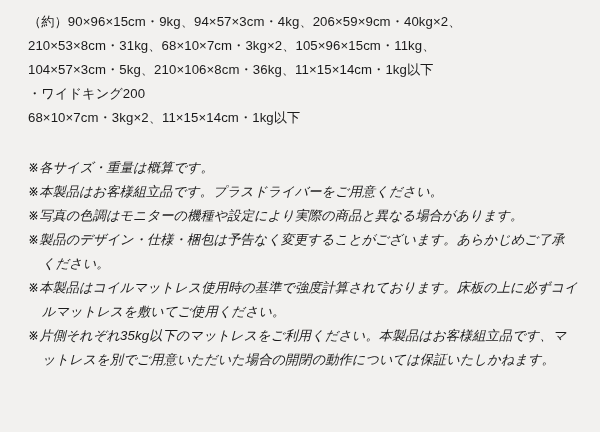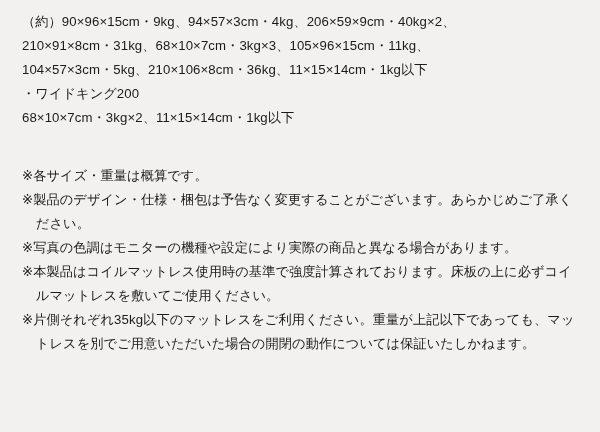--- a/index.html
+++ b/index.html
@@ -11,58 +11,60 @@
     height: 432px;
     background: #f2f1ef;
     font-family: "Liberation Sans", "DejaVu Sans", sans-serif;
     color: #1a1a1a;
     overflow: hidden;
   }
   .page {
     width: 600px;
     height: 348px;
     box-sizing: border-box;
-    padding: 10px 22px 0 22px;
+    padding: 10px 22px 0 28px;
     position: relative;
   }
   .block {
     font-size: 13.2px;
     line-height: 1.82;
     letter-spacing: 0.1px;
   }
   .line {
     white-space: pre-wrap;
   }
   .spacer-lg {
     height: 26px;
   }
   .notes {
-    margin-top: 8px;
+    margin-top: 0;
+    font-style: italic;
   }
   .notes .line {
     padding-left: 1.05em;
     text-indent: -1.05em;
   }
 </style>
 </head>
 <body>
 
 <div class="page">
 
   <div class="block">
     <div class="line">（約）90×96×15cm・9kg、94×57×3cm・4kg、206×59×9cm・40kg×2、</div>
-    <div class="line">210×91×8cm・31kg、68×10×7cm・3kg×3、105×96×15cm・11kg、</div>
+    <div class="line">210×53×8cm・31kg、68×10×7cm・3kg×2、105×96×15cm・11kg、</div>
     <div class="line">104×57×3cm・5kg、210×106×8cm・36kg、11×15×14cm・1kg以下</div>
     <div class="line">・ワイドキング200</div>
     <div class="line">68×10×7cm・3kg×2、11×15×14cm・1kg以下</div>
   </div>
 
   <div class="spacer-lg"></div>
 
   <div class="block notes">
     <div class="line">※各サイズ・重量は概算です。</div>
+    <div class="line">※本製品はお客様組立品です。プラスドライバーをご用意ください。</div>
+    <div class="line">※写真の色調はモニターの機種や設定により実際の商品と異なる場合があります。</div>
     <div class="line">※製品のデザイン・仕様・梱包は予告なく変更することがございます。あらかじめご了承ください。</div>
-    <div class="line">※写真の色調はモニターの機種や設定により実際の商品と異なる場合があります。</div>
     <div class="line">※本製品はコイルマットレス使用時の基準で強度計算されております。床板の上に必ずコイルマットレスを敷いてご使用ください。</div>
-    <div class="line">※片側それぞれ35kg以下のマットレスをご利用ください。重量が上記以下であっても、マットレスを別でご用意いただいた場合の開閉の動作については保証いたしかねます。</div>
+    <div class="line">※片側それぞれ35kg以下のマットレスをご利用ください。本製品はお客様組立品です、マットレスを別でご用意いただいた場合の開閉の動作については保証いたしかねます。</div>
   </div>
 
 </div>
 
 </body></html>

